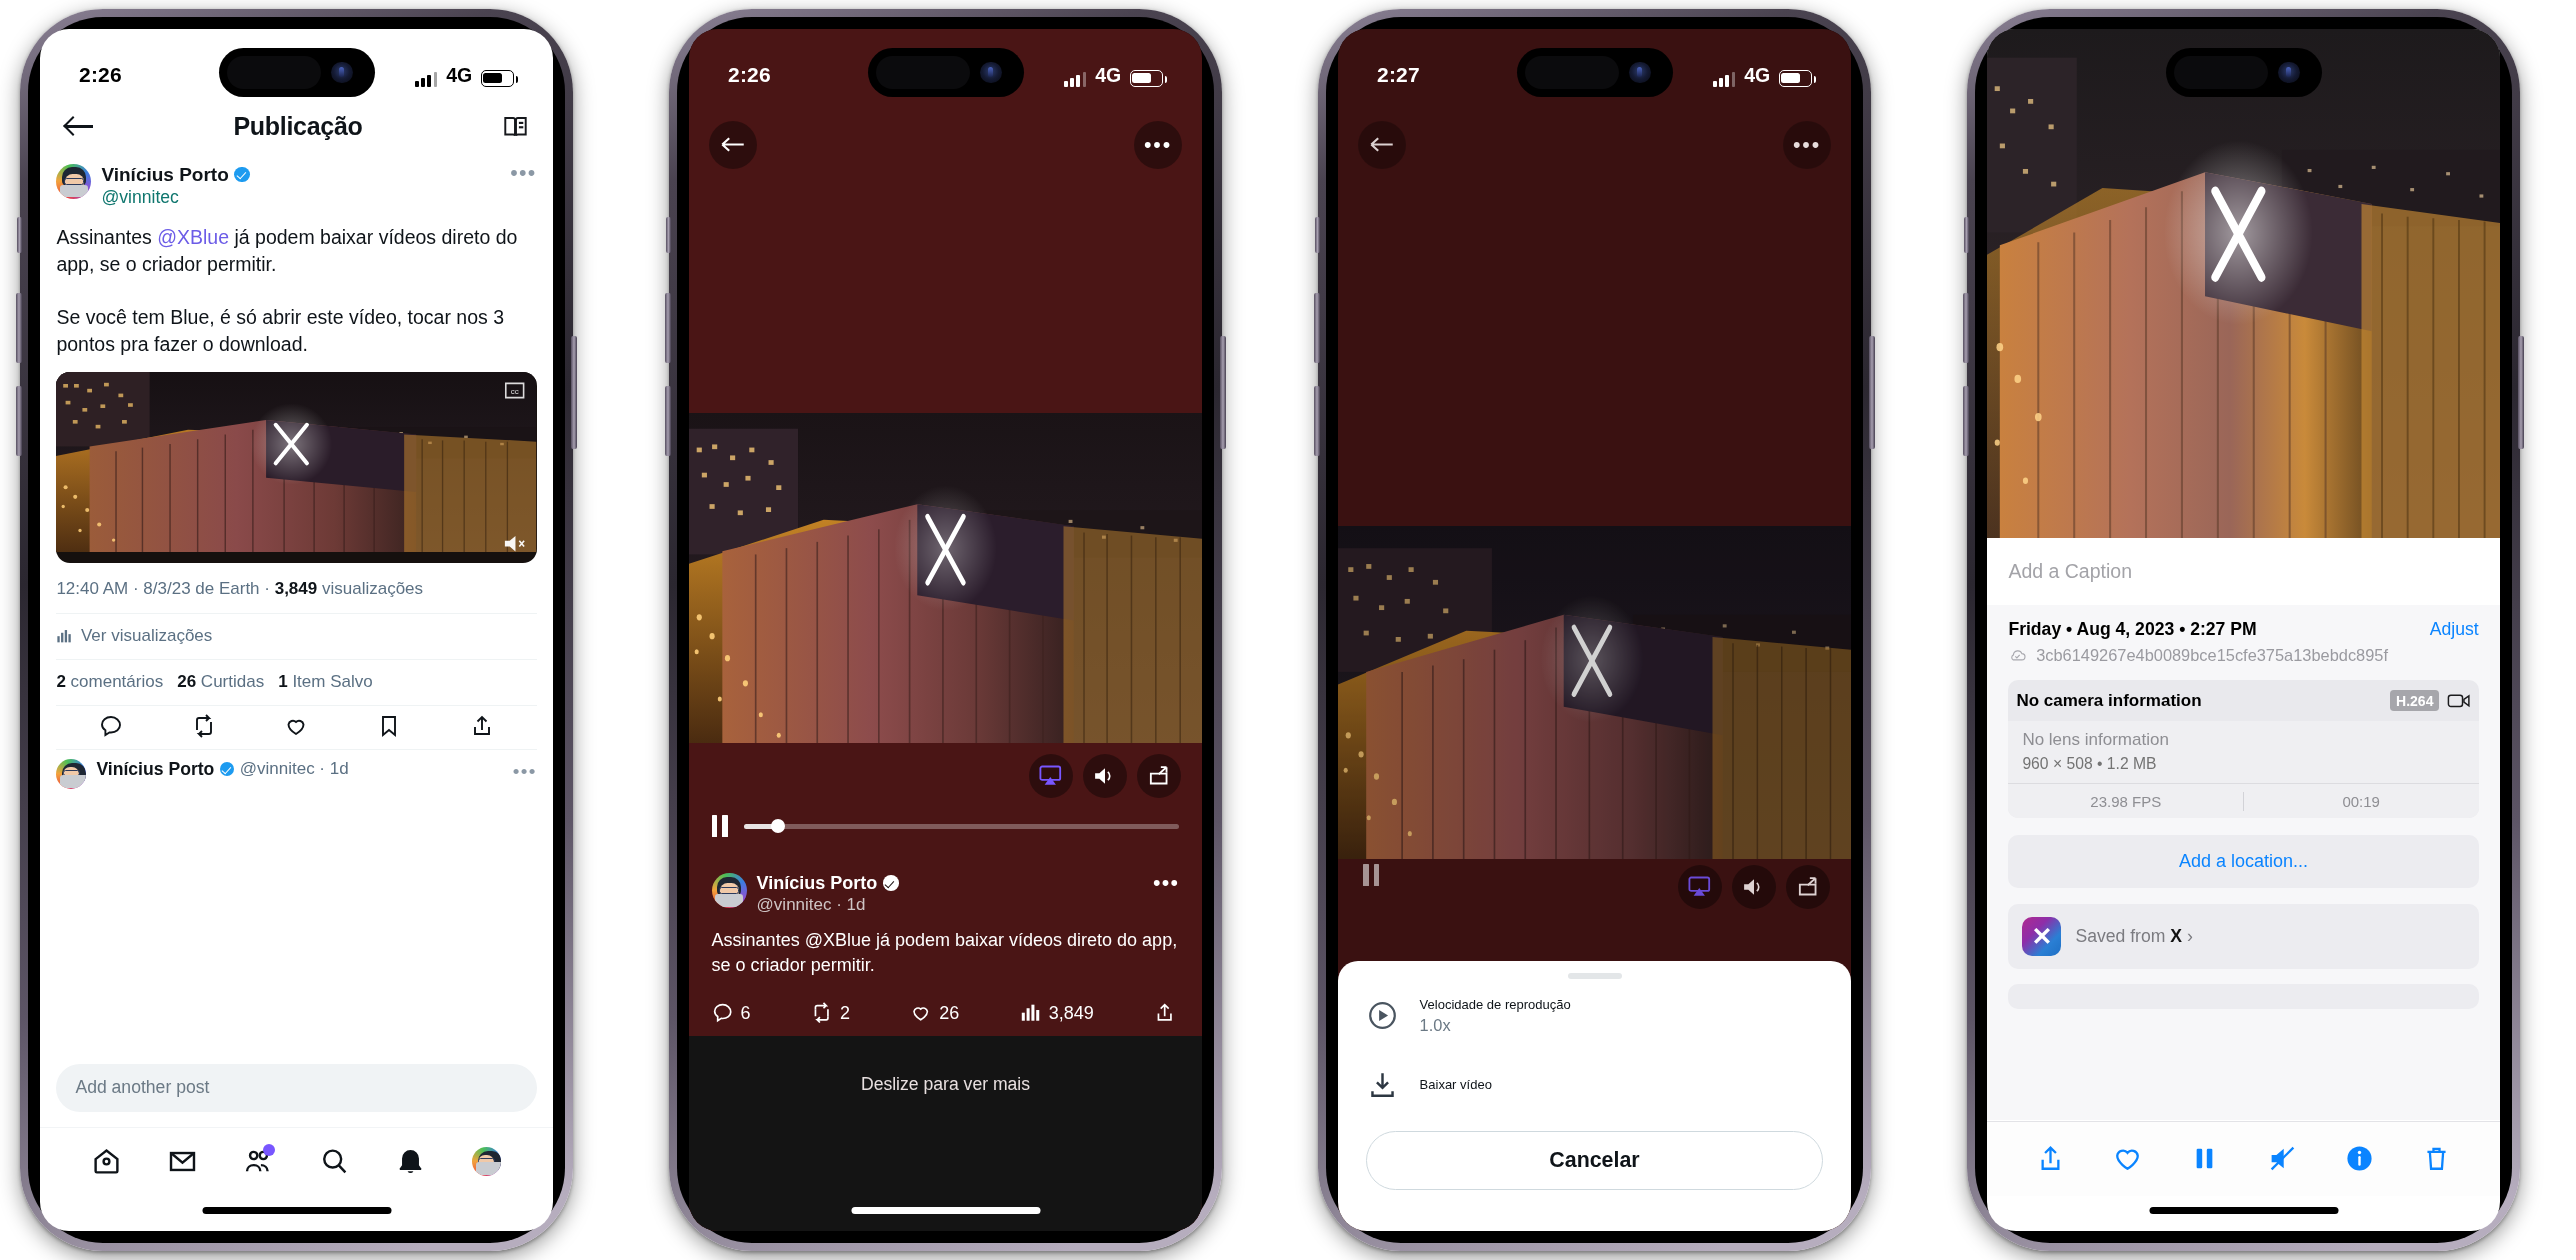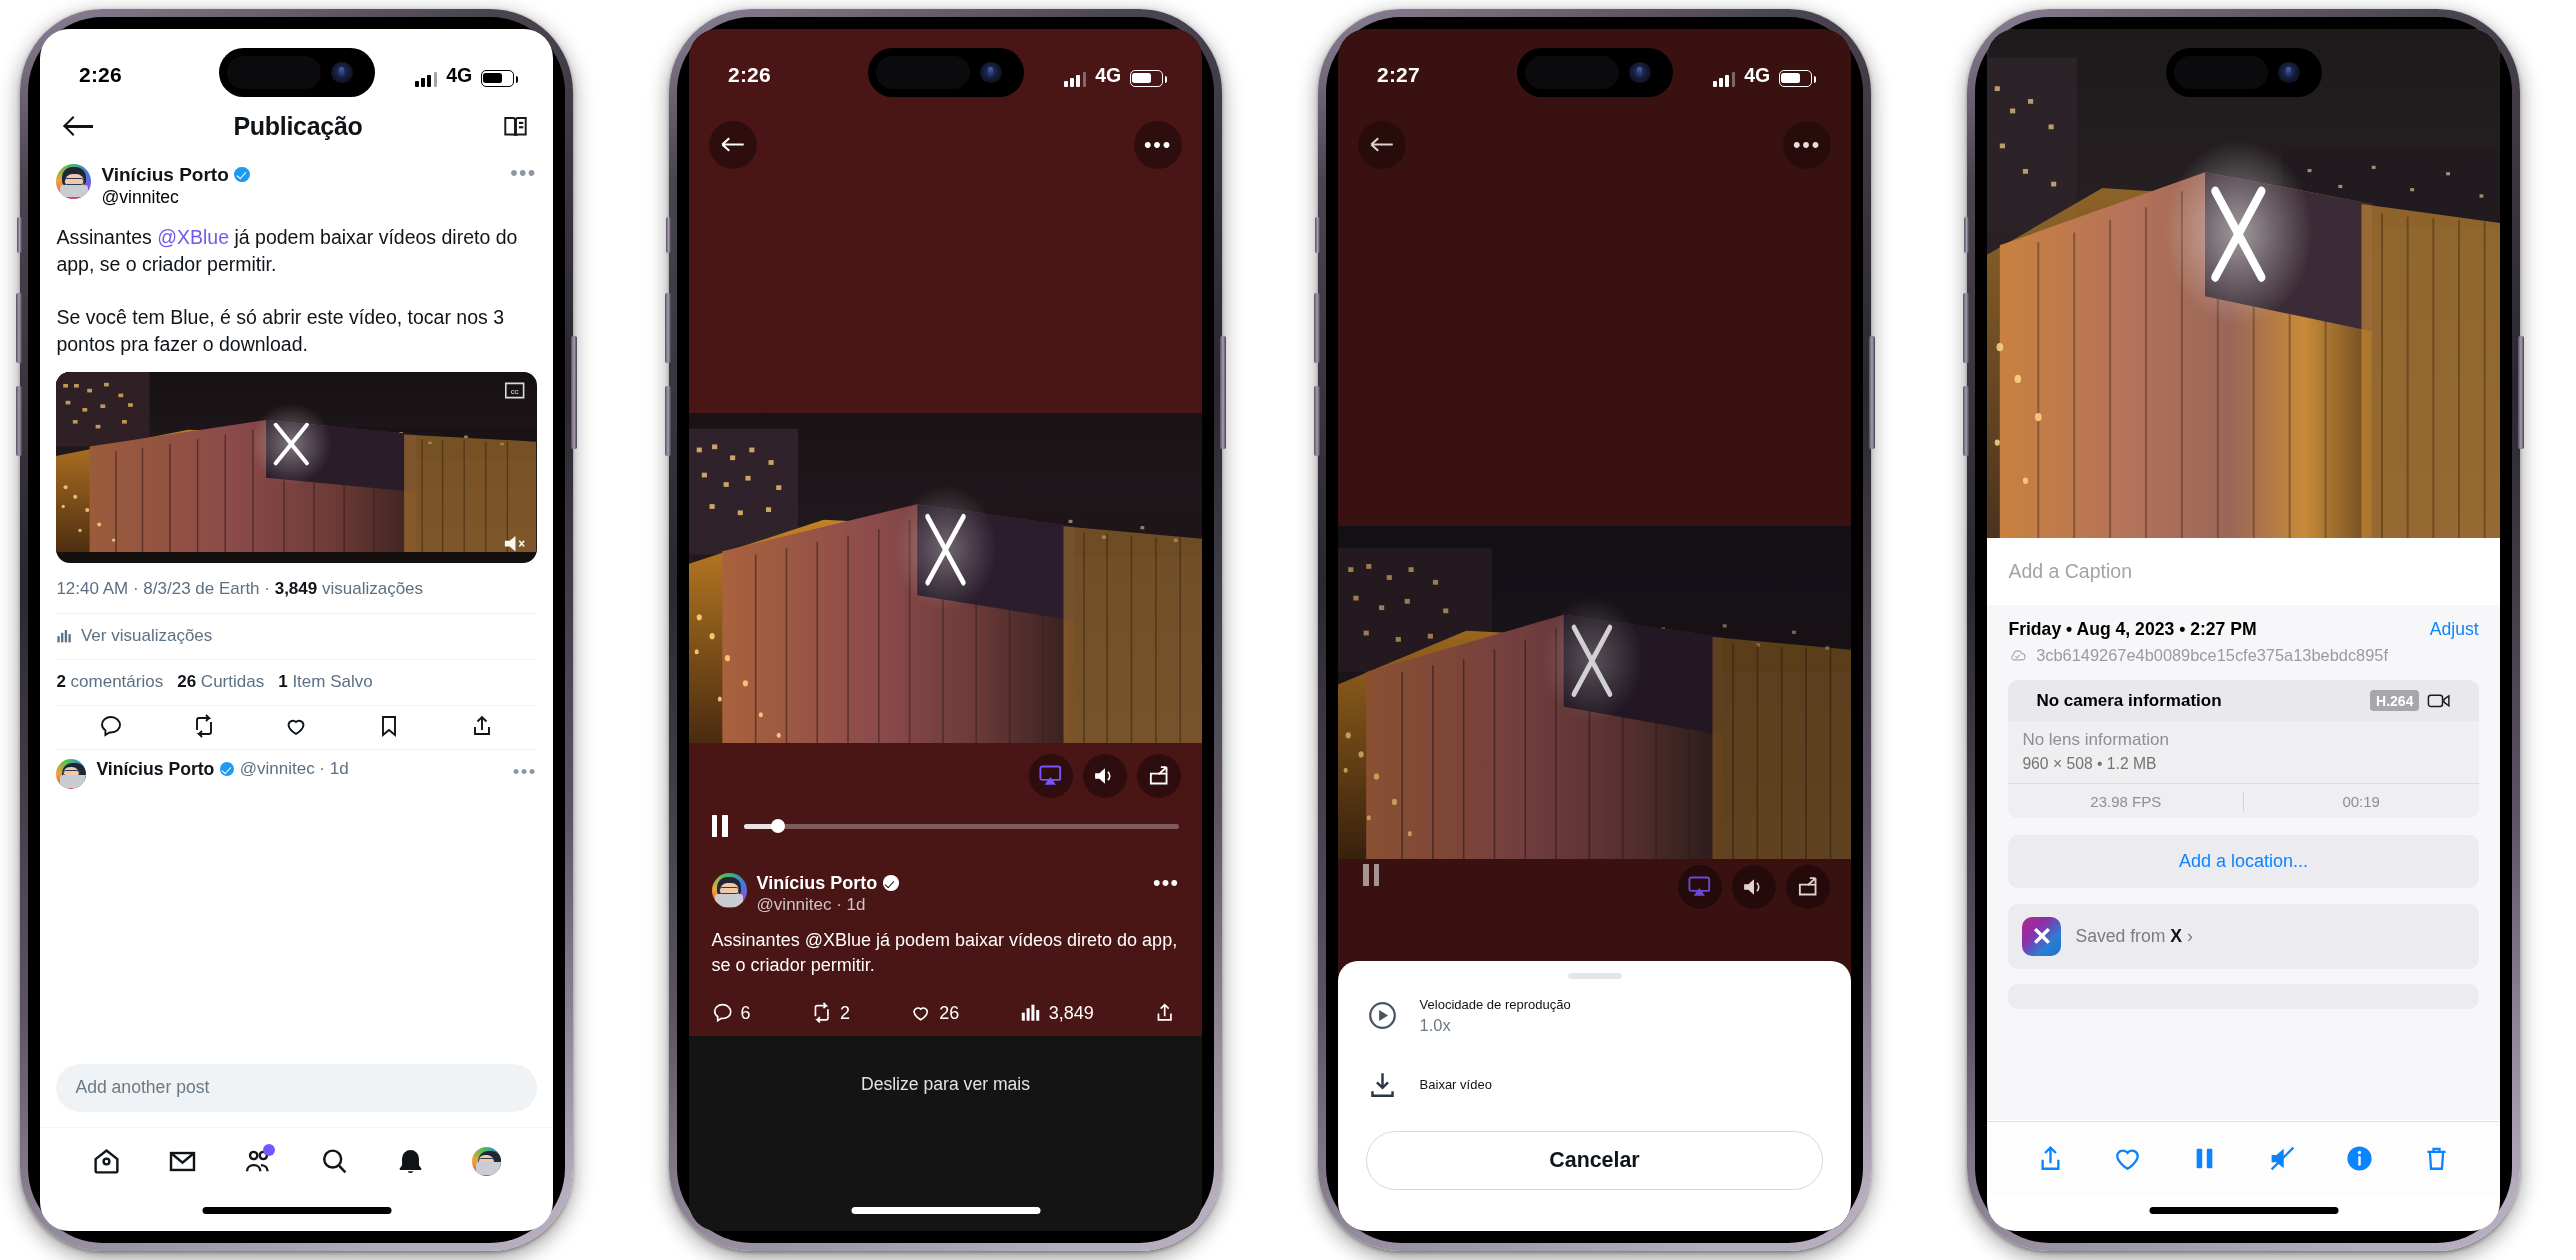--- a/index.html
+++ b/index.html
@@ -76,21 +76,21 @@
   .tw-head { display:flex; align-items:flex-start; padding:8.8px 16.4px 0 16.4px; }
   .avatar { width:35px; height:35px; border-radius:50%; flex:none;
             background:conic-gradient(from 200deg,#e94040,#f2a33c,#4bbf56,#3b7de0,#9a4bd1,#e94040); position:relative; overflow:hidden;}
   .avatar::before{content:"";position:absolute;left:5.7px;top:3.8px;width:24px;height:19px;border-radius:10px 10px 5px 5px;background:#1e2733;}
   .avatar::after{content:"";position:absolute;left:3.8px;bottom:1.3px;width:28px;height:12.6px;border-radius:3.1px;background:#c9ccd1;}
   .avatar .face{position:absolute;left:8.2px;top:10px;width:19px;height:16.4px;border-radius:7.5px;background:#f0c9a8;}
   .avatar .glass{position:absolute;left:7.5px;top:14px;width:20px;height:7px;border:1.6px solid #2b3a5c;border-radius:2.5px;}
   .nm { margin-left:10px; }
   .nm .row { display:flex; align-items:center; gap:5.7px; }
   .nm .name { font-size:19px; font-weight:800; }
-  .nm .handle { font-size:17.6px; color:#000000; margin-top:1.3px; }
+  .nm .handle { font-size:17.6px; color:#0f766e; margin-top:1.3px; }
   .verif { width:15.7px;height:15.7px;border-radius:50%;background:#1d9bf0;position:relative;flex:none;}
   .verif::after{content:"";position:absolute;left:4.4px;top:3.1px;width:4.4px;height:7.5px;border-right:1.9px solid #fff;border-bottom:1.9px solid #fff;transform:rotate(42deg);}
   .dots { margin-left:auto; color:#8b98a5; font-size:21.4px; letter-spacing:1.3px; line-height:.6; padding-top:3.8px;}
   .ptext { padding:16.4px 16.4px 0 16.4px; font-size:19.5px; line-height:1.37; white-space:pre-wrap; }
   .ptext .mention { color:#6c5ce7; }
   .media { margin:14px 16.4px 0 16.4px; height:191px; border-radius:14px; overflow:hidden; position:relative;
            background:#15100e; }
   .cityscape { position:absolute; inset:0; }
   .cc-badge{position:absolute;right:11.3px;top:8.8px;width:21.4px;height:19px;opacity:.85;}
   .mute-badge{position:absolute;right:10px;bottom:8.8px;width:25px;height:21.4px;opacity:.95;}
@@ -163,21 +163,21 @@
   .p4-video { position:absolute; left:0; right:0; top:0; overflow:hidden; background:#000; }
   .cap-field { position:absolute; left:0; right:0; background:#fff; display:flex; align-items:center;
                padding:0 21.4px; font-size:19.5px; color:#a3a3a8; }
   .info-pane { position:absolute; left:0; right:0; background:#f7f7f9; overflow:hidden; }
   .datehead { display:flex; align-items:baseline; justify-content:space-between; padding:14px 21.4px 0 21.4px; }
   .datehead .d { font-size:17.6px; font-weight:700; }
   .datehead .adjust { font-size:17.6px; color:#0a84ff; }
   .cloudrow { display:flex; align-items:center; gap:8.8px; padding:6.3px 21.4px 0 21.4px;
               font-size:16.4px; color:#9a9aa0; }
   .card { margin:15px 21.4px 0 21.4px; background:#e9e9ed; border-radius:10px; overflow:hidden; }
-  .card-hd { display:flex; align-items:center; padding:10px 28px; }
+  .card-hd { display:flex; align-items:center; padding:10px 8px; }
   .card-hd .t { font-size:17px; font-weight:700; flex:1; }
   .chip { background:#a6a6ab; color:#fff; font-size:14px; font-weight:600; border-radius:3.8px; padding:2.5px 5.7px; margin-right:7.5px;}
   .card-bd { background:#efeff2; padding:8.8px 14px 10px 14px; }
   .card-bd .l1 { font-size:17px; color:#8e8e93; }
   .card-bd .l2 { font-size:15.7px; color:#737373; margin-top:5px; }
   .card-ft { background:#efeff2; border-top:0.6px solid #dcdce0; display:flex; align-items:center;
              font-size:15px; color:#8e8e93; }
   .card-ft div { flex:1; text-align:center; padding:8.8px 0; }
   .card-ft .sep { flex:none; width:0.6px; background:#d2d2d7; height:19px; }
   .pill-btn { margin:16.4px 21.4px 0 21.4px; background:#ececf0; border-radius:10px; height:53px;

